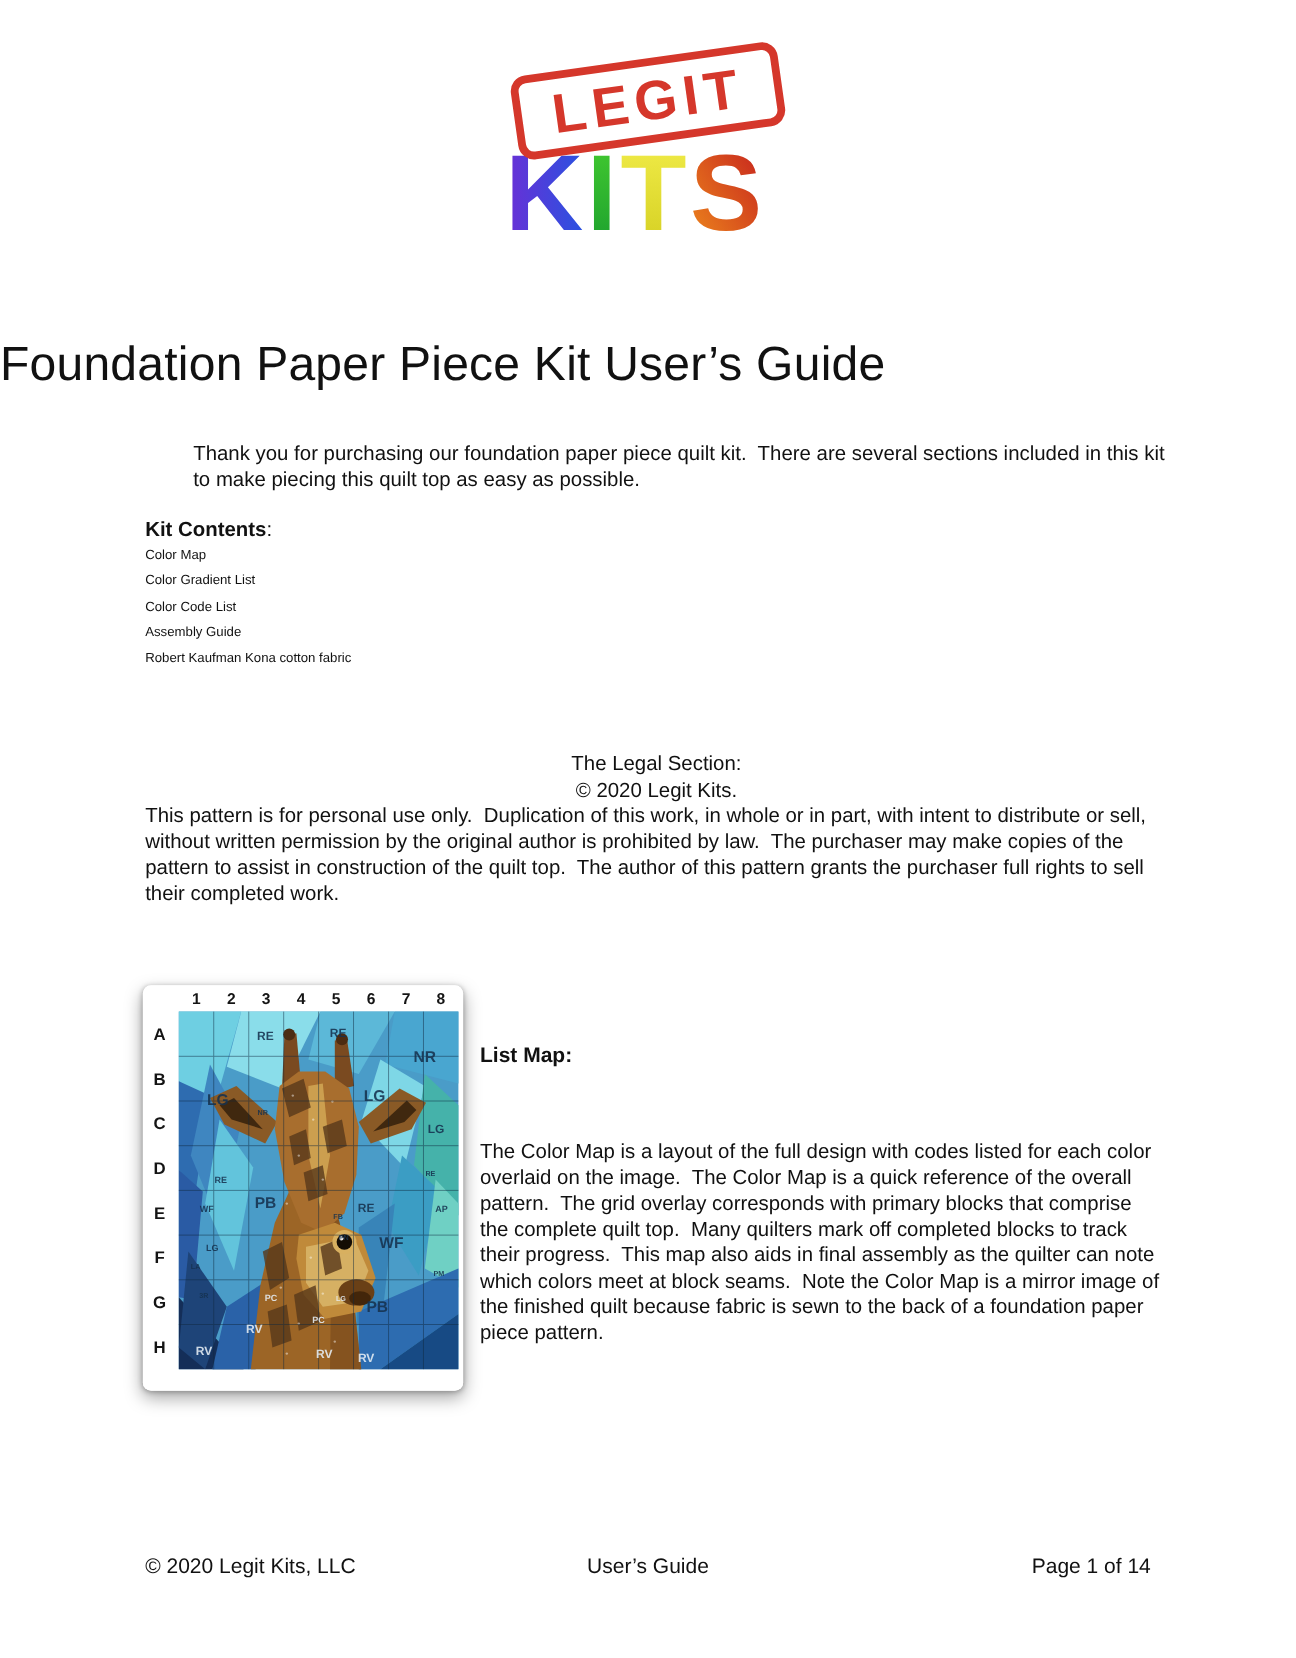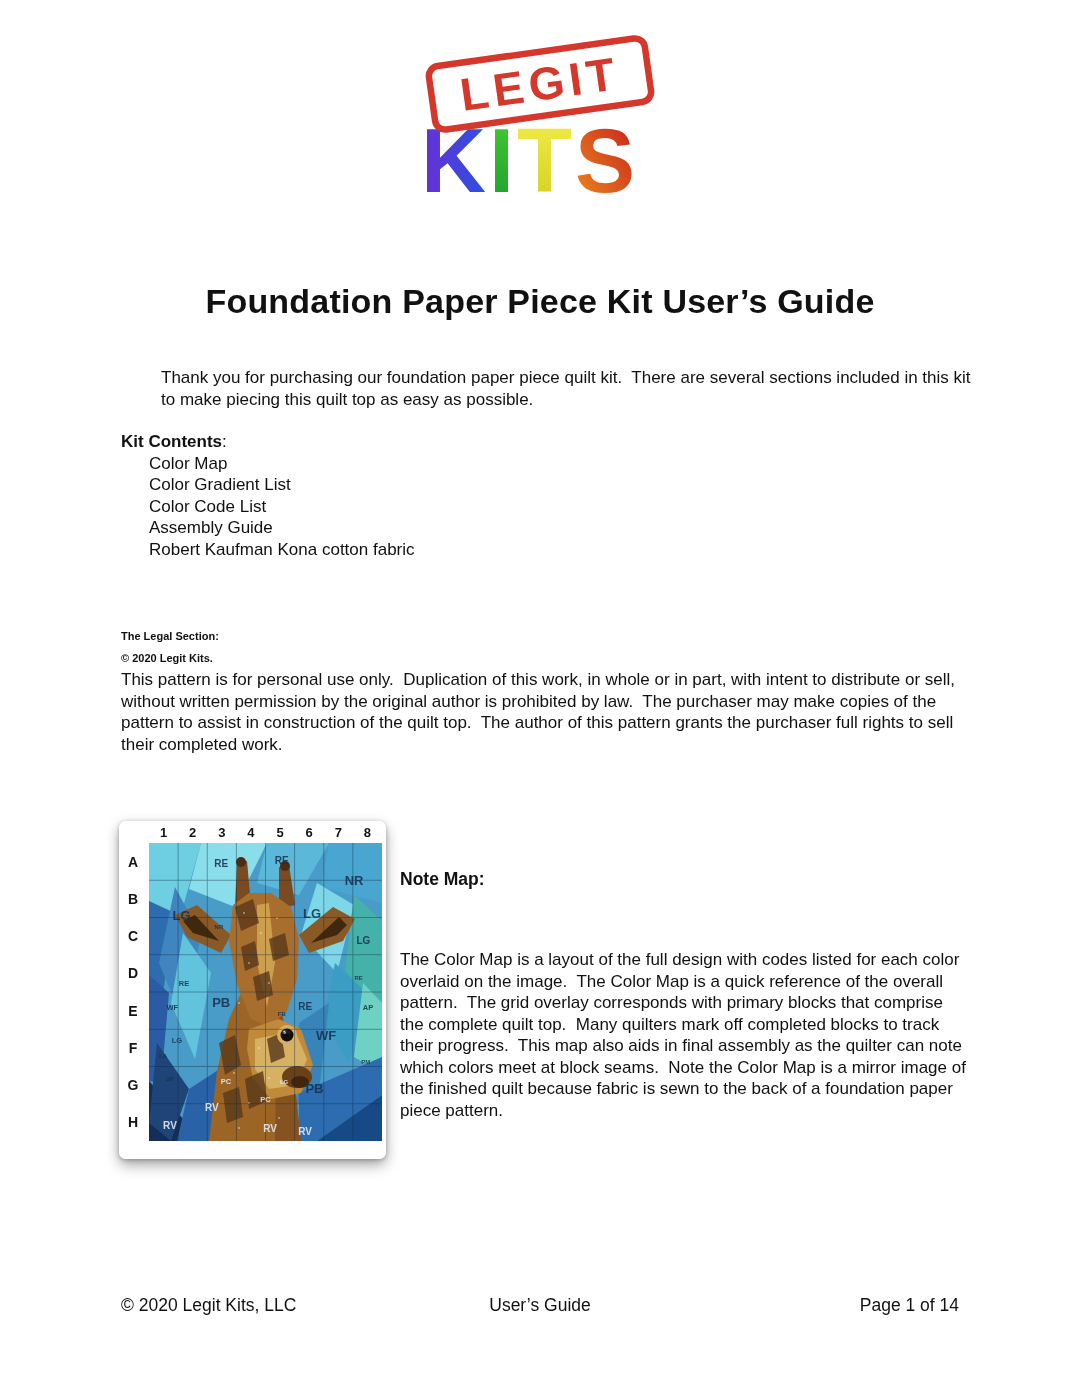--- a/index.html
+++ b/index.html
@@ -2,34 +2,34 @@
 <html><head>
 <meta charset="utf-8">
 <style>
   * { margin:0; padding:0; box-sizing:border-box; }
   html,body { background:#ffffff; }
   body { font-family:"Liberation Sans", sans-serif; color:#111; }
   .page { position:relative; width:1080px; height:1382px; background:#fff; overflow:hidden; margin:0 auto; }
 
   .logo-wrap { position:absolute; top:24px; left:50%; transform:translateX(-50%); width:250px; height:176px; }
 
-  .doc-title { position:absolute; top:282px; left:0; width:100%; text-align:center;
-               font-size:34px; font-weight:bold; letter-spacing:0.2px; }
+  .doc-title { position:absolute; top:282px; left:0; width:100%; text-align:left;
+               font-size:40px; font-weight:normal; letter-spacing:0.2px; }
 
   .body-text { font-size:17px; line-height:21.5px; white-space:pre-wrap; }
 
   .intro { position:absolute; top:367px; left:121px; width:818px;margin-left:40px; }
 
   .kit { position:absolute; top:431px; left:121px; width:500px; }
   .kit-heading { font-size:17px; line-height:21.5px; }
   .kit-heading b { font-weight:bold; }
-  .kit-item { font-size:17px; line-height:21.5px;margin-left:28px; }
+  .kit-item { font-size:11px; line-height:21.5px; }
 
   .legal { position:absolute; top:626px; left:121px; width:852px; }
-  .legal-h { font-size:11px; line-height:21.5px; font-weight:bold; }
+  .legal-h { font-size:17px; line-height:21.5px; font-weight:normal;text-align:center; }
 
   .map-fig { position:absolute; top:821px; left:119px; width:267px;
              background:#fff; border-radius:7px;
              box-shadow:0 6px 14px rgba(0,0,0,0.35), 0 1px 4px rgba(0,0,0,0.25); }
   .map-fig svg { display:block; border-radius:7px; }
 
   .cm-heading { position:absolute; top:869px; left:400px; font-size:17.5px; font-weight:bold; }
   .cm-body { position:absolute; top:949px; left:400px; width:570px; }
 
   .footer-left  { position:absolute; top:1295px; left:121px;  font-size:17.5px;text-align:right; }
@@ -237,20 +237,20 @@
           <text x="195.42999999999998" y="272.32" font-size="13" class="map-code" fill="#16324f">PB</text>
           <text x="146.5" y="281.26" font-size="7.5" class="map-code" fill="#e6eef5">PC</text>
           <text x="92.91" y="290.2" font-size="10" class="map-code" fill="#e6eef5">RV</text>
           <text x="50.97" y="308.08" font-size="10" class="map-code" fill="#e6eef5">RV</text>
           <text x="151.16000000000003" y="311.06" font-size="10" class="map-code" fill="#e6eef5">RV</text>
           <text x="186.11" y="314.04" font-size="10" class="map-code" fill="#e6eef5">RV</text>
         </g>
     </svg>
   </figure>
 
-  <h3 class="cm-heading">Note Map:</h3>
+  <h3 class="cm-heading">List Map:</h3>
   <p class="cm-body body-text">The Color Map is a layout of the full design with codes listed for each color overlaid on the image.  The Color Map is a quick reference of the overall pattern.  The grid overlay corresponds with primary blocks that comprise the complete quilt top.  Many quilters mark off completed blocks to track their progress.  This map also aids in final assembly as the quilter can note which colors meet at block seams.  Note the Color Map is a mirror image of the finished quilt because fabric is sewn to the back of a foundation paper piece pattern.</p>
 
   <div class="footer-left">© 2020 Legit Kits, LLC</div>
   <div class="footer-center">User’s Guide</div>
   <div class="footer-right">Page 1 of 14</div>
 
 </div>
 
 </body></html>

